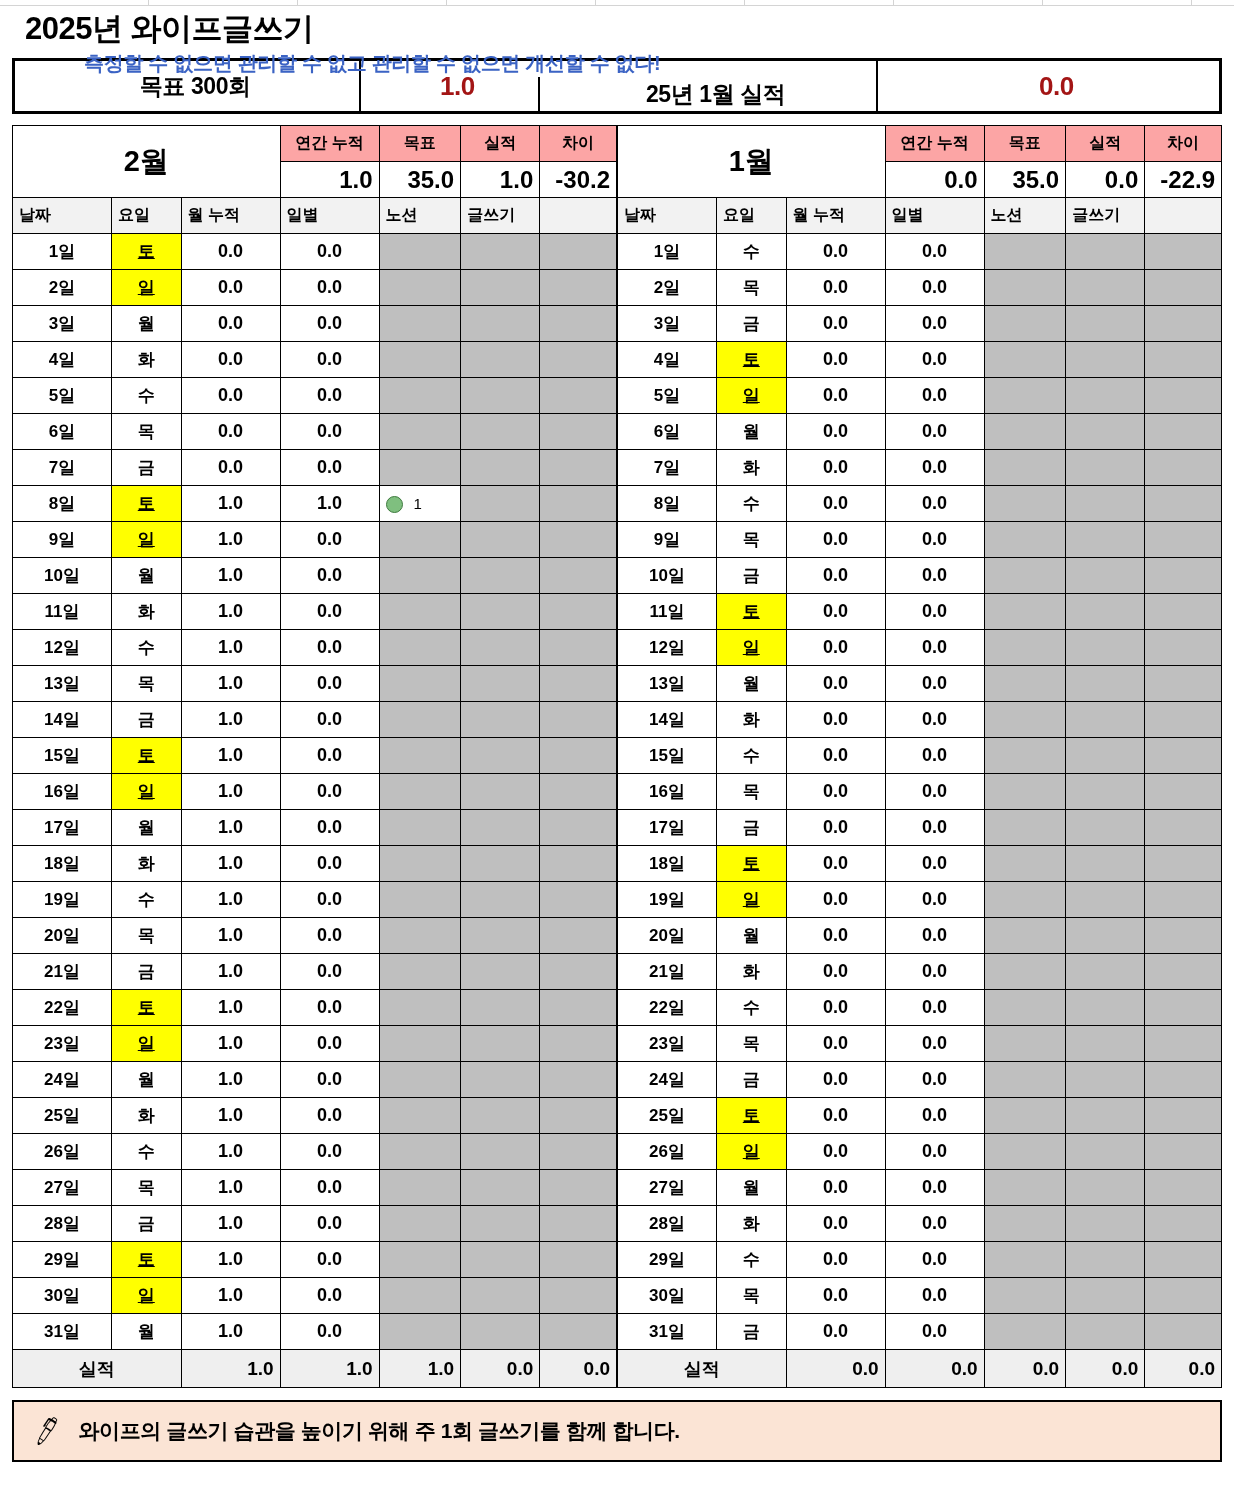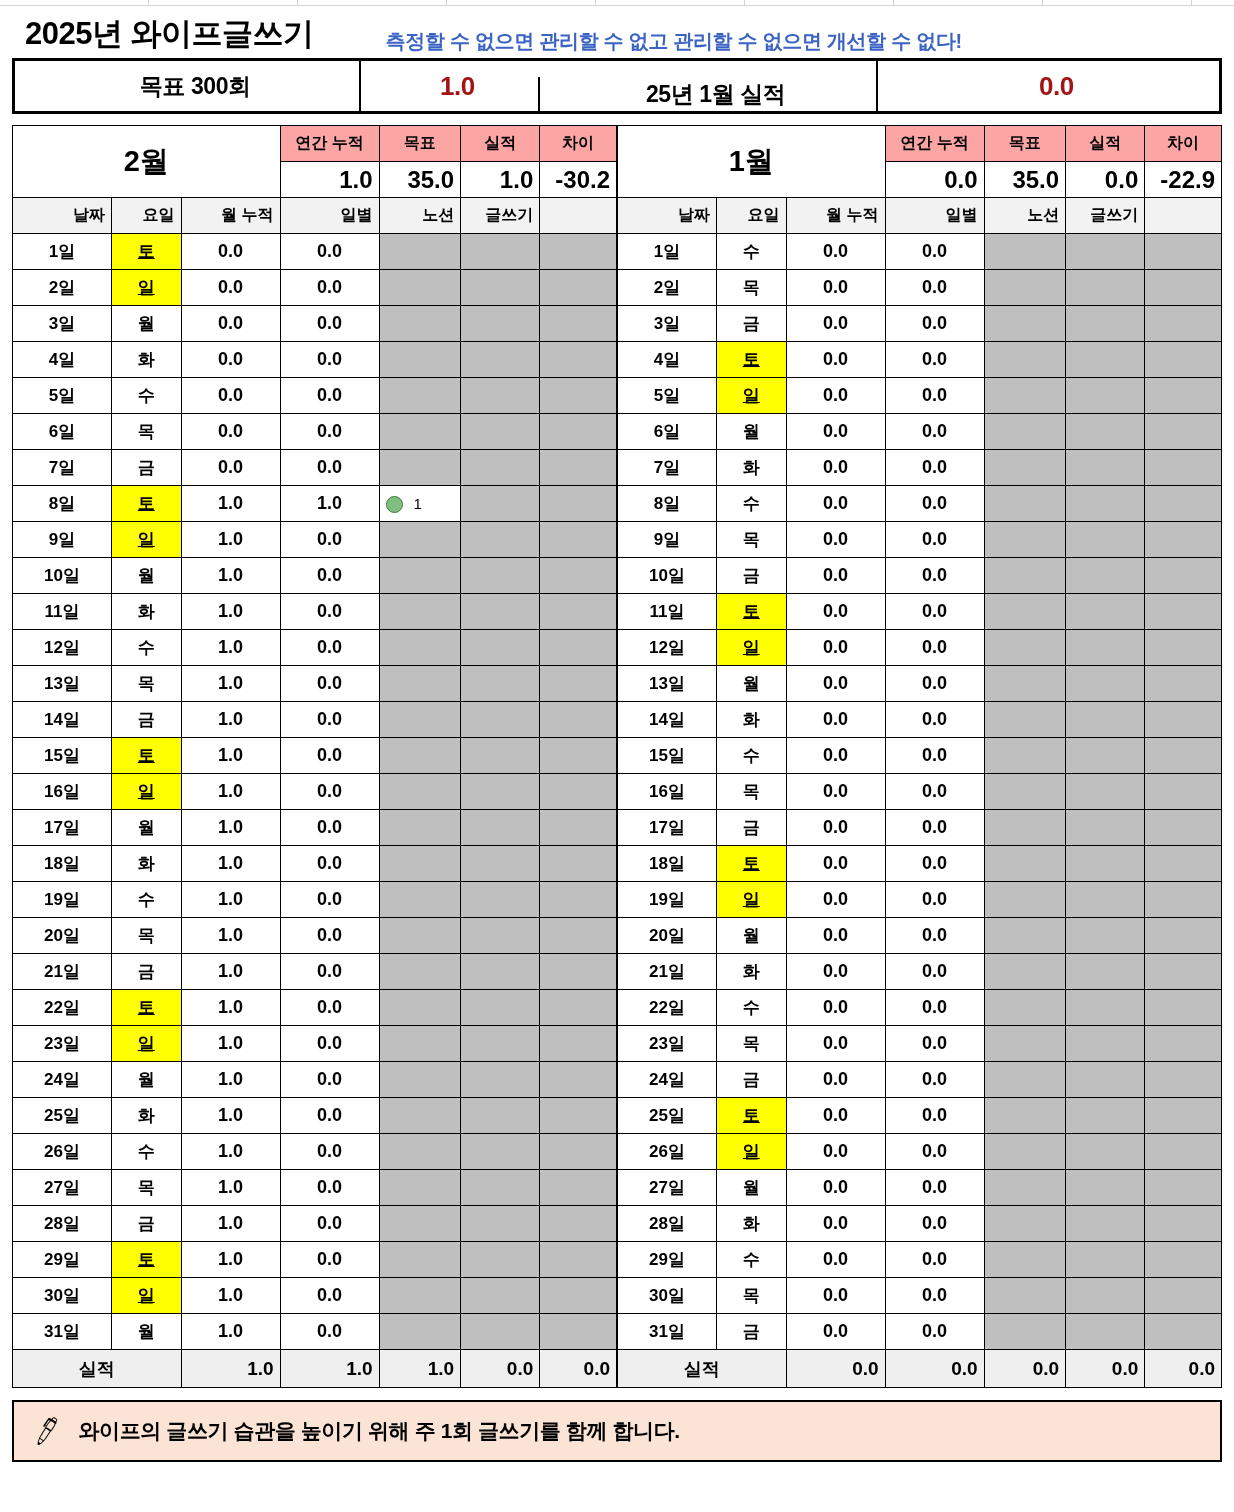--- a/index.html
+++ b/index.html
@@ -33,24 +33,25 @@
     background:
       repeating-linear-gradient(to right,
         #ffffff 0px, #ffffff 148px, #d4d4d4 148px, #d4d4d4 149px);
     border-bottom: 1px solid #d4d4d4;
   }
 
   
   .title-row {
     position: relative;
     display: flex;
-    align-items: flex-end;
+    align-items: flex-start;
     height: 55px;
     padding-top: 8px;
     box-sizing: border-box;
+    flex-direction: column;
   }
   .main-title {
     font-size: 31px;
     font-weight: 700;
     letter-spacing: -0.5px;
     white-space: nowrap;
     padding-left: 13px;
   }
   .slogan {
     font-size: 20px;
@@ -141,21 +142,21 @@
     text-align: right;
     font-size: 24px;
     height: 46px;
     vertical-align: middle;
     padding-right: 7px;
   }
 
   
   .col-head {
     background: #F2F2F2;
-    text-align: right;
+    text-align: left;
     vertical-align: middle;
     font-size: 16px;
     height: 40px;
   }
 
   
   td.cell-date   { text-align: center; font-weight: 400; font-size: 17px; }
   td.cell-dow    { text-align: center; font-size: 17px; font-weight: 400; }
   td.cell-dow.weekend { background: #FFFF00; text-decoration: underline; }
   td.cell-num    { text-align: center; font-size: 18px; font-weight: 700; }

